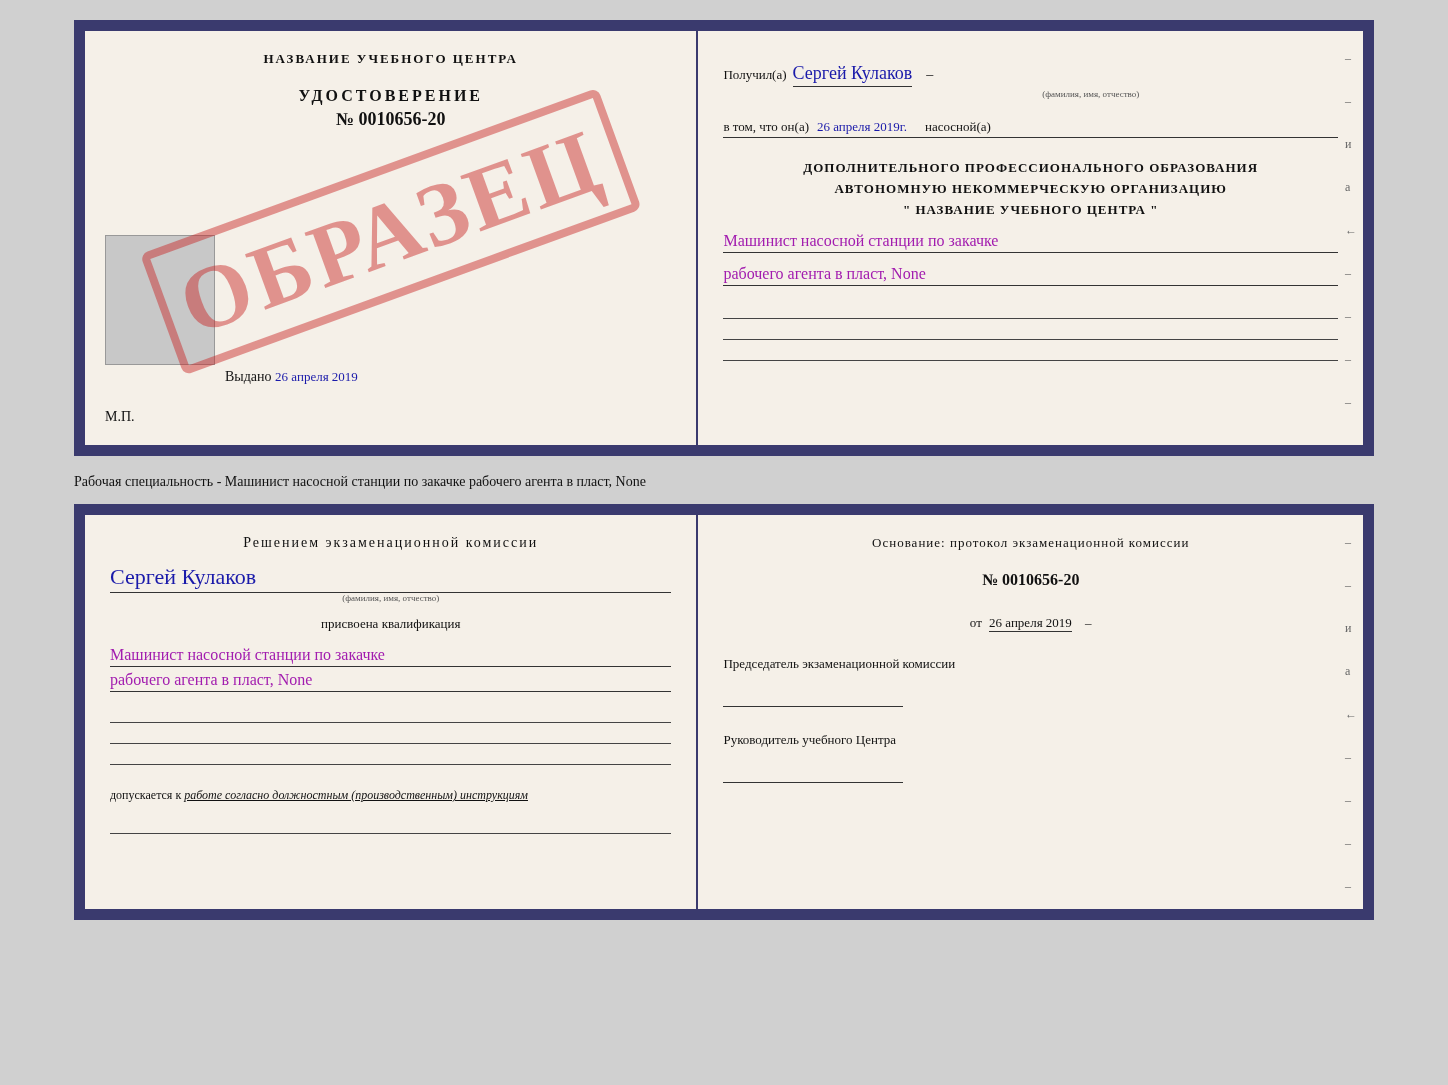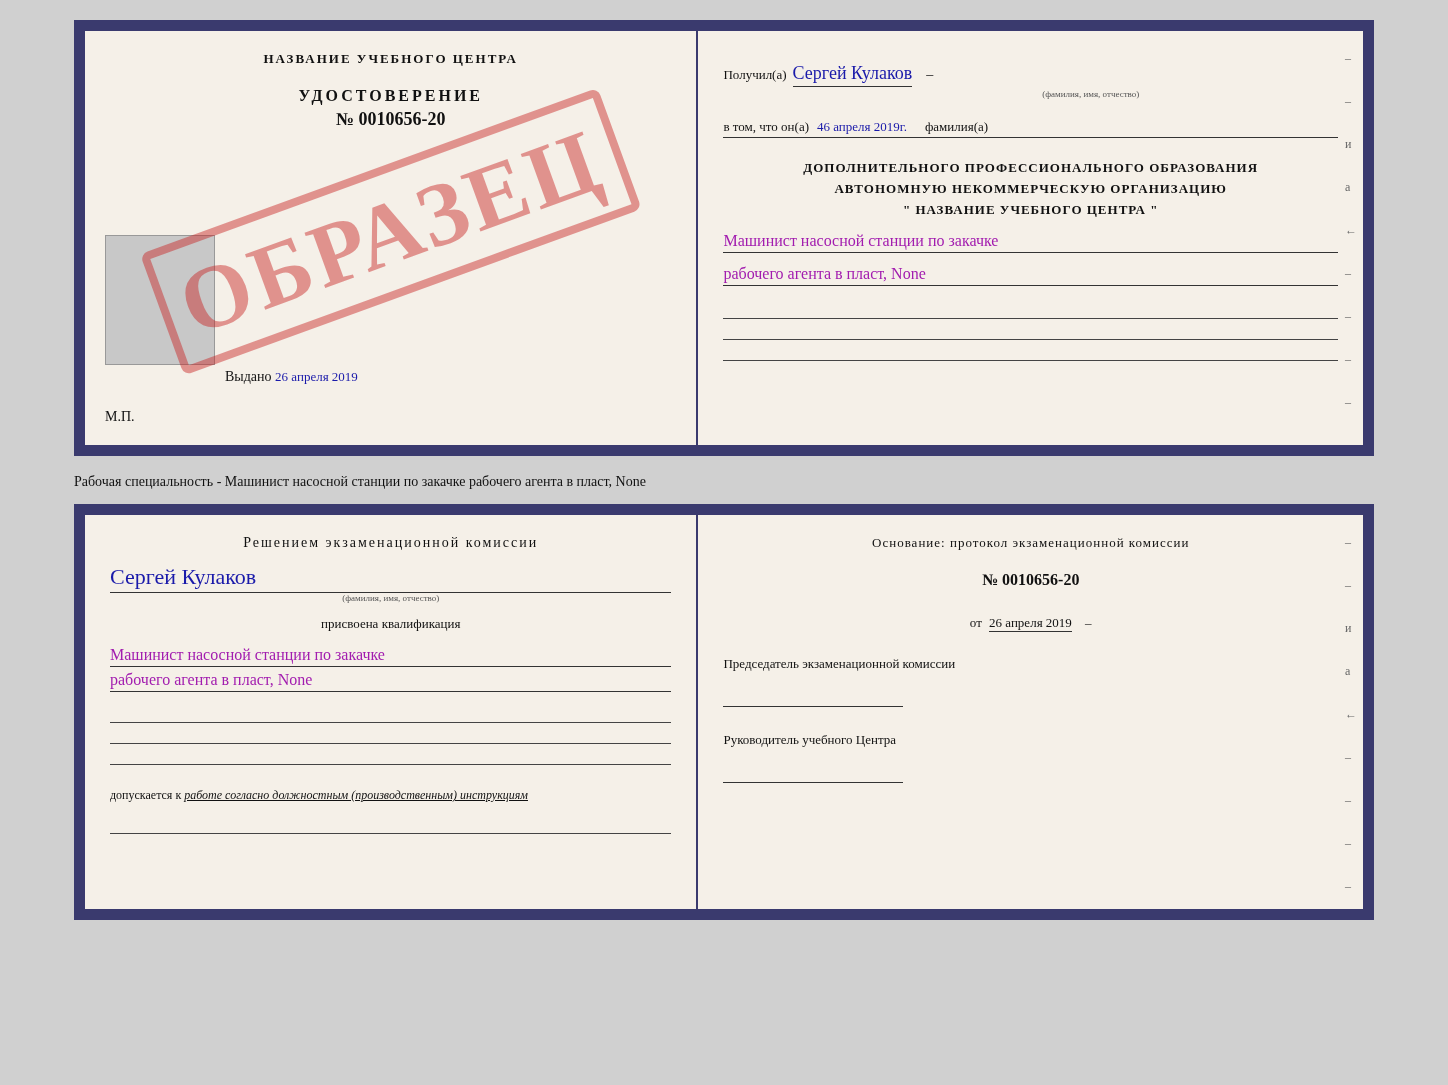--- a/index.html
+++ b/index.html
@@ -380,22 +380,22 @@
           <span class="handwritten">Сергей Кулаков</span>
           <span style="margin-left:8px;">–</span>
           <br>
         </div>
         <div style="margin-top:-8px; margin-left:120px;">
           <span class="fio-sub">(фамилия, имя, отчество)</span>
         </div>
 
         <div class="vtom-line" style="margin-top:10px;">
           <span>в том, что он(а)</span>
-          <span class="handwritten-small">46 апреля 2019г.</span>
-          <span style="margin-left:10px;">фамилия(а)</span>
+          <span class="handwritten-small">26 апреля 2019г.</span>
+          <span style="margin-left:10px;">насосной(а)</span>
         </div>
 
         <div class="auto-org-block" style="margin-top:10px;">
           <div>ДОПОЛНИТЕЛЬНОГО ПРОФЕССИОНАЛЬНОГО ОБРАЗОВАНИЯ</div>
           <div>АВТОНОМНУЮ НЕКОММЕРЧЕСКУЮ ОРГАНИЗАЦИЮ</div>
           <div>"  НАЗВАНИЕ УЧЕБНОГО ЦЕНТРА  "</div>
         </div>
 
 
         <span class="profession-line">Машинист насосной станции по закачке</span>

